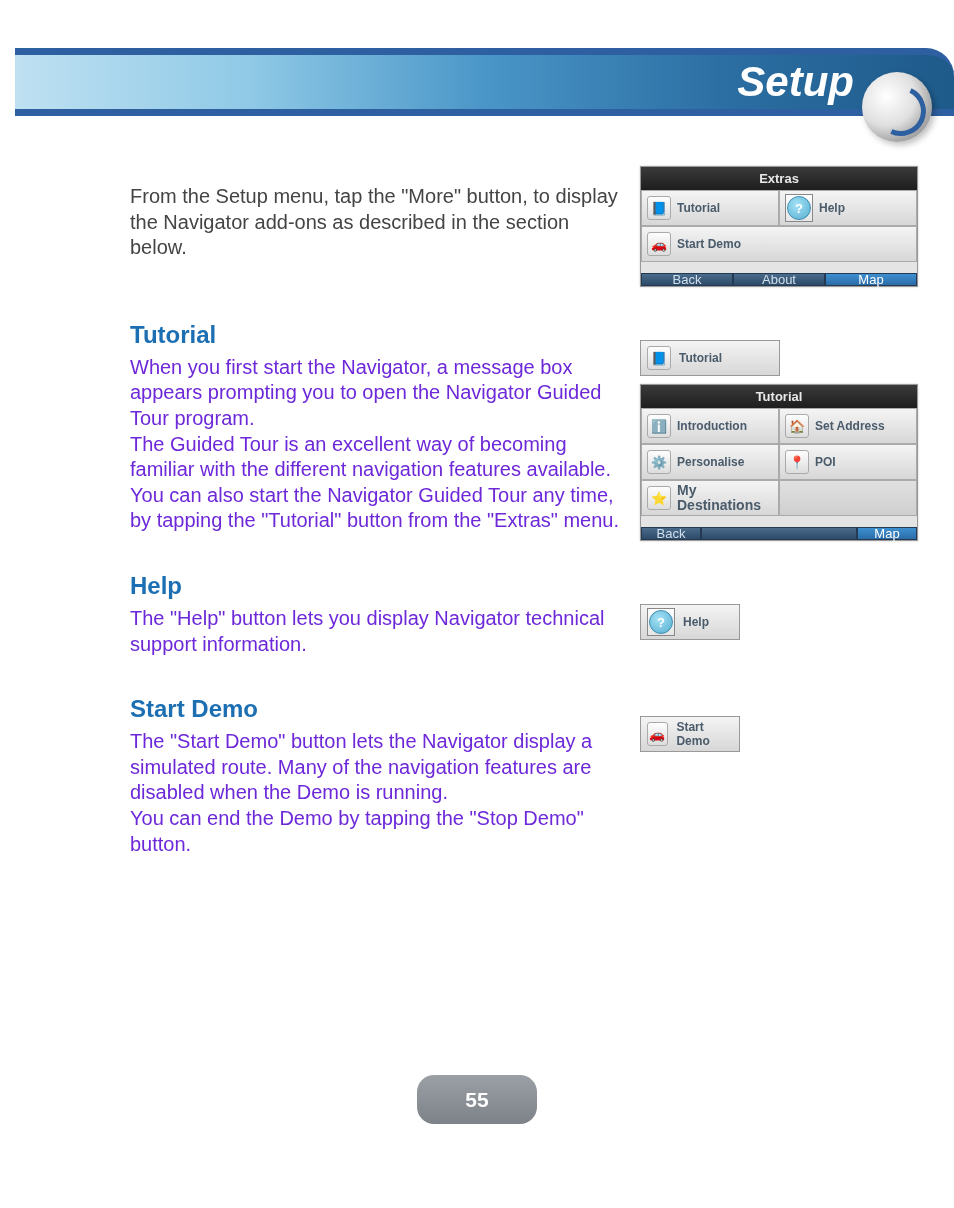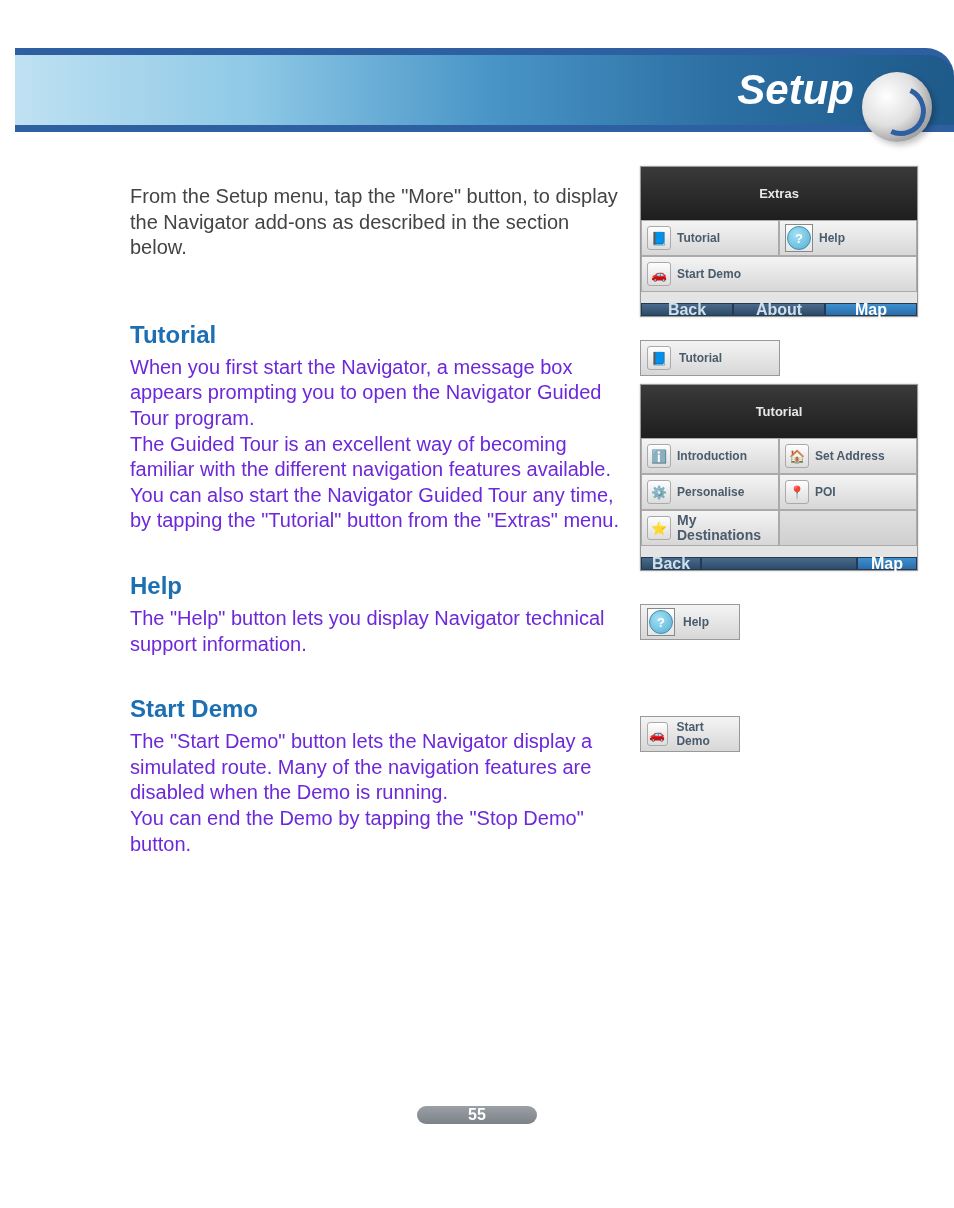--- a/index.html
+++ b/index.html
@@ -8,21 +8,21 @@
   height: 1208px;
   background: #fff;
   font-family: Arial, Helvetica, sans-serif;
   position: relative;
 }
 .header-band {
   position: absolute;
   top: 48px;
   left: 15px;
   right: 0;
-  height: 84px;
+  height: 68px;
   background: linear-gradient(to right, #bfe1f2 0%, #8fc9e6 25%, #4a96c8 50%, #2c6fa3 75%, #1e5a8a 100%);
   border-top: 7px solid #2e5fa0;
   border-bottom: 7px solid #2e5fa0;
   border-radius: 0 28px 0 0;
 }
 .header-title {
   position: absolute;
   right: 100px;
   top: 50%;
   transform: translateY(-50%);
@@ -76,21 +76,21 @@
 .tile-btn-alone { left: 640px; top: 340px; width: 140px; position:absolute; }
 .tile-btn-help { left: 640px; top: 604px; width: 100px; position:absolute; }
 .tile-btn-demo { left: 640px; top: 716px; width: 100px; position:absolute; }
 
 .titlebar {
   background: linear-gradient(to bottom,#3a3a3a,#1e1e1e);
   color: #e8e8e8;
   font-size: 13px;
   font-weight: bold;
   text-align: center;
-  padding: 19px 0;
+  padding: 4px 0;
 }
 .tile-row { display:flex; }
 .tile {
   flex: 1;
   height: 36px;
   border: 1px solid #aaa;
   background: linear-gradient(to bottom,#f4f4f4,#d7d7d7);
   display: flex;
   align-items: center;
   gap: 6px;
@@ -98,22 +98,22 @@
 }
 .tile.half { width: 50%; }
 .tile-label { font-size: 12px; color: #4a5b6b; font-weight: bold; }
 .tile-label-sm { font-size: 14px; color: #4a5b6b; font-weight: bold; line-height:1.05; }
 .tile.empty { background: linear-gradient(to bottom,#e0e0e0,#cfcfcf); }
 .bottombar { display:flex; height:24px; }
 .bb-btn {
   flex:1;
   background: linear-gradient(to bottom,#4a6b8c,#2d4a68);
   color:#cfe0ec;
-  font-size:16px;
-  font-weight:bold;
+  font-size:13px;
+  font-weight:normal;
   display:flex; align-items:center; justify-content:center;
   border:1px solid #243a52;
   margin-top:11px;
 }
 .bb-btn.map { background: linear-gradient(to bottom,#3e8fd0,#2a6ca8); color:#fff; }
 .ico {
   width: 24px; height: 24px;
   border: 1px solid #aaa;
   border-radius: 3px;
   background: linear-gradient(to bottom,#fefefe,#ddd);
@@ -137,25 +137,25 @@
   display:flex; align-items:center; gap:8px;
   padding: 0 6px;
 }
 
 .page-num {
   position: absolute;
   bottom: 84px;
   left: 50%;
   transform: translateX(-50%);
   width: 120px;
-  height: 18px;
+  height: 49px;
   background: linear-gradient(to bottom,#9aa0a5,#7c8287);
   border-radius: 17px;
   color: #fff;
-  font-size: 16px;
+  font-size: 21px;
   font-weight: bold;
   display:flex; align-items:center; justify-content:center;
 }
 </style>
 </head>
 <body>
 
 <div class="header-band">
   <span class="header-title">Setup</span>
 </div>

